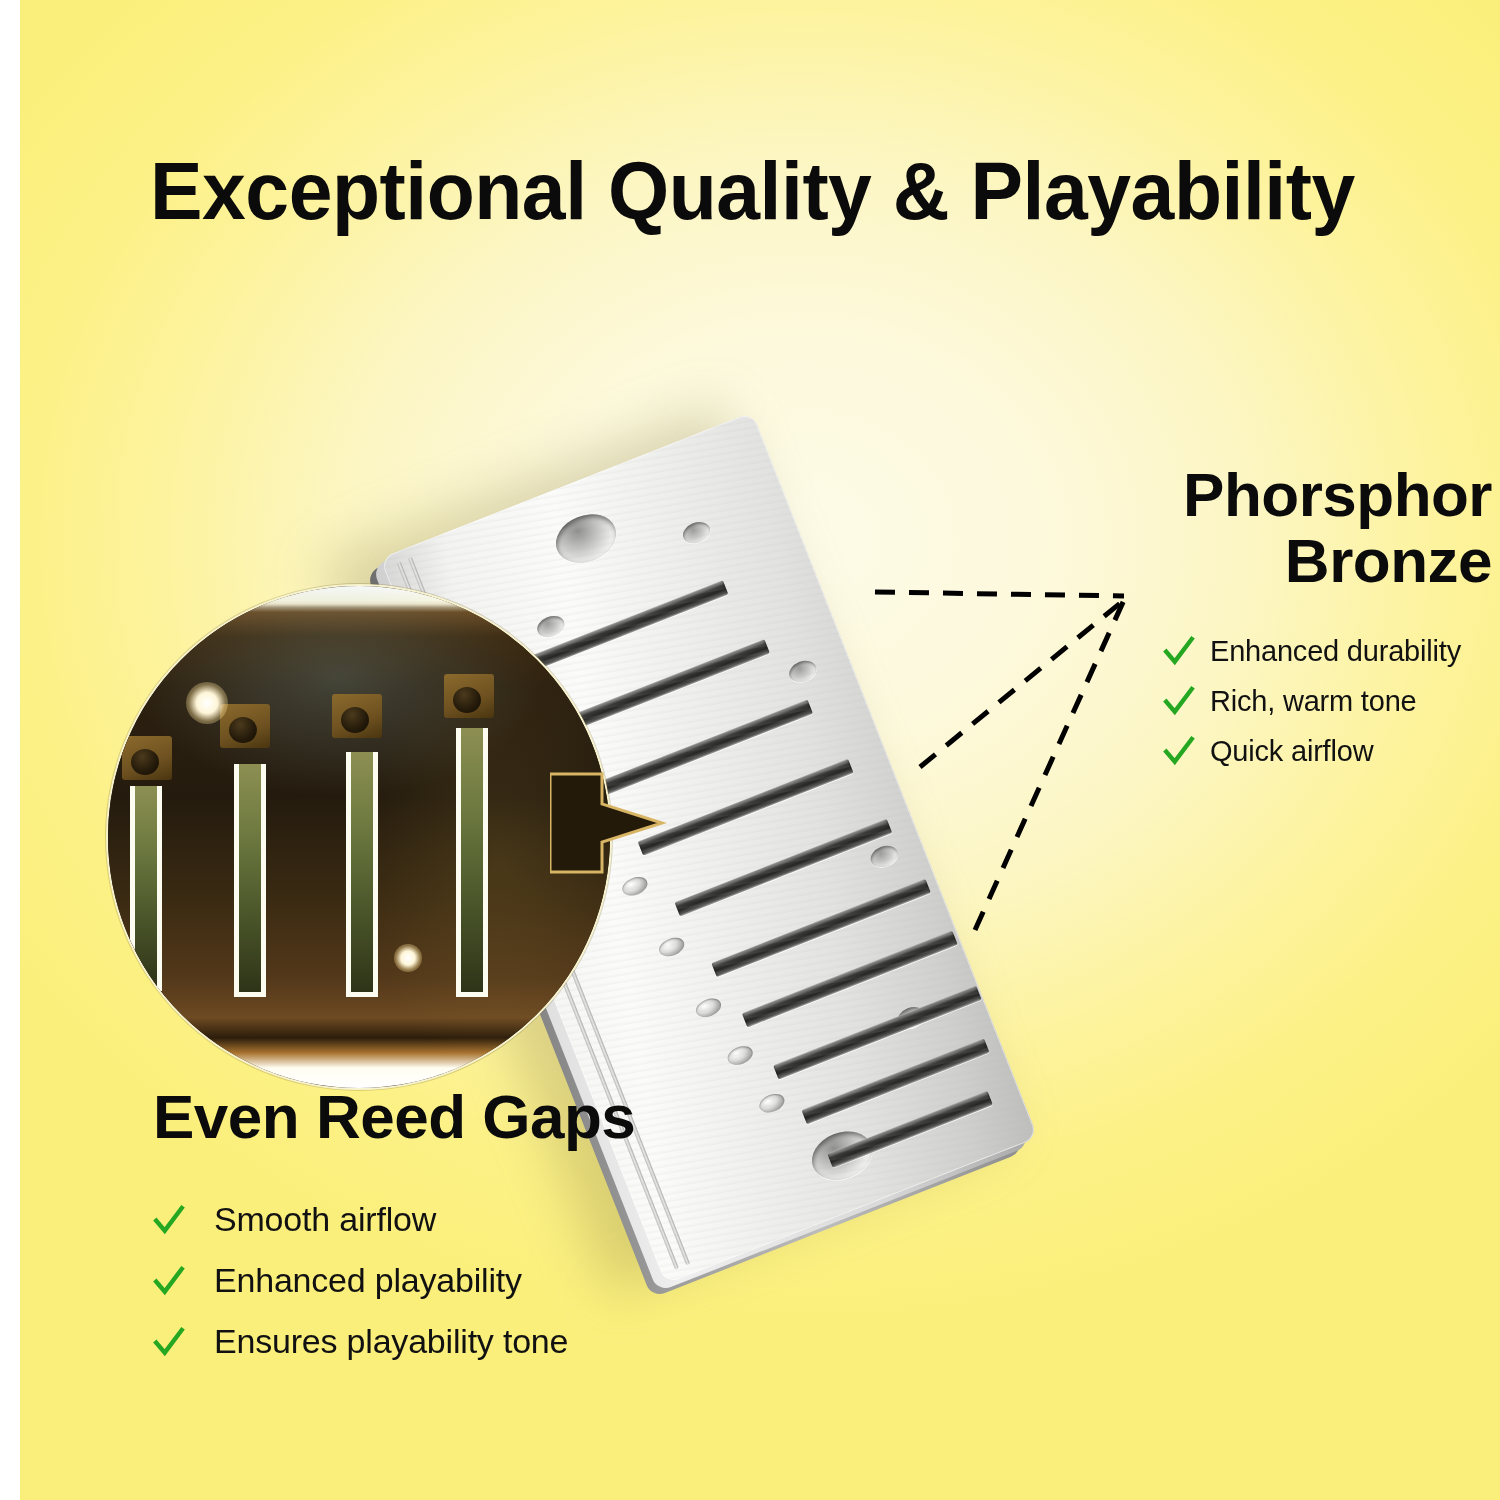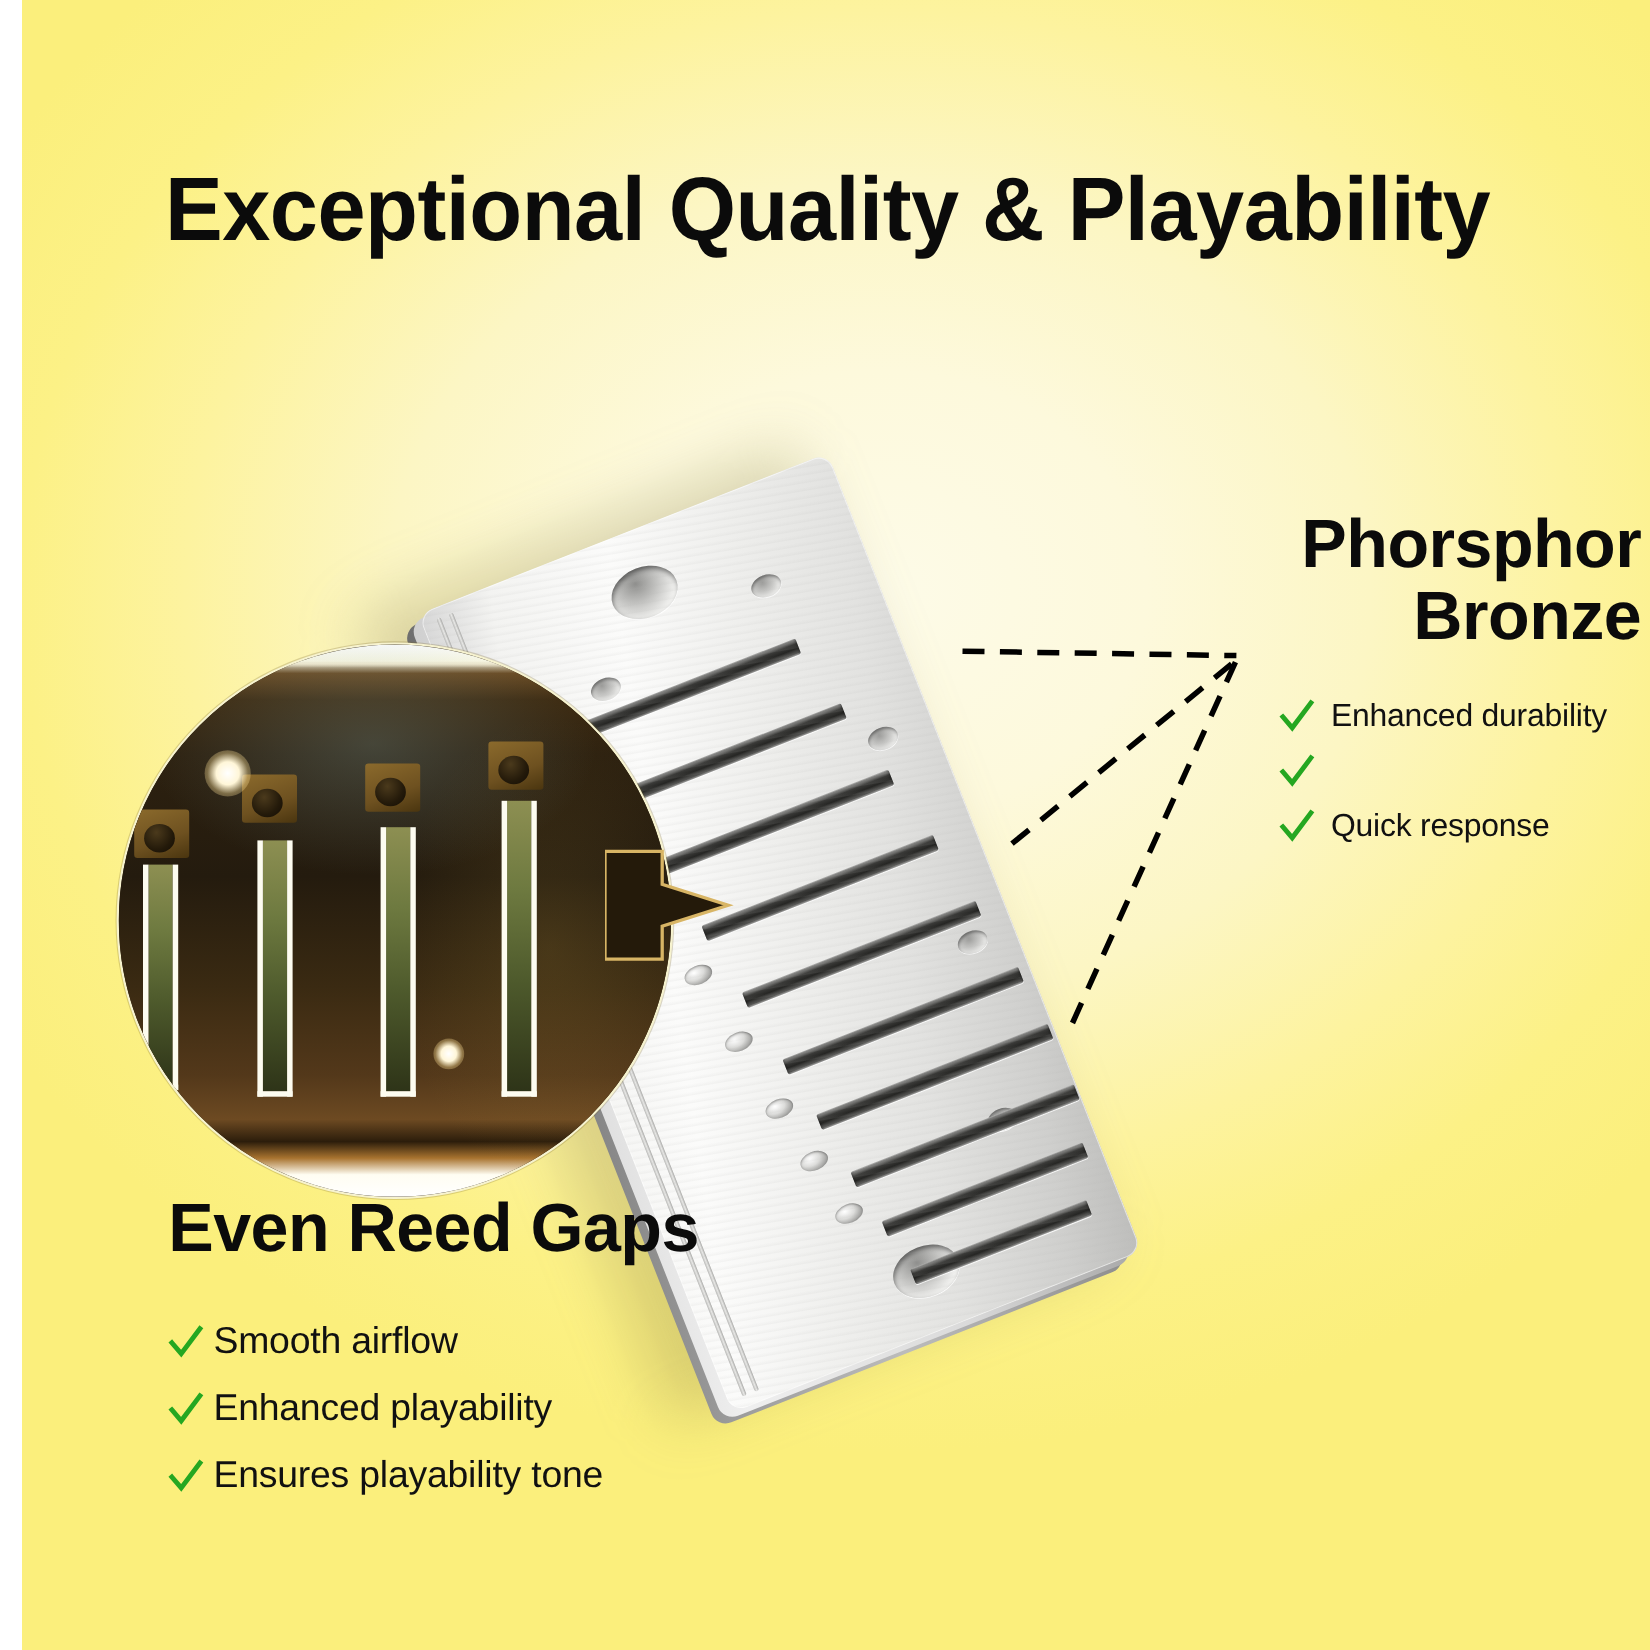--- a/index.html
+++ b/index.html
@@ -69,21 +69,21 @@
     align-items: center;
     gap: 14px;
     margin-bottom: 16px;
   }
   .bullet-text {
     font-size: 29px;
     color: #111111;
     white-space: nowrap;
     letter-spacing: -0.2px;
   }
-  #bullets-gaps .bullet { gap: 8px; margin-bottom: 22px; text-align: center; }
+  #bullets-gaps .bullet { gap: 28px; margin-bottom: 22px; text-align: center; }
   #bullets-gaps .bullet-text { font-size: 34px; }
 
   .check {
     width: 34px;
     height: 34px;
     flex: 0 0 34px;
     display: block;
   }
   .check path {
     fill: none;
@@ -376,26 +376,27 @@
     <div class="bullet">
       <svg class="check" viewBox="0 0 24 24">
         <path d="M 3,12.5 L 9,19.5 L 21,3.5"></path>
       </svg>
       <span class="bullet-text">Enhanced durability</span>
     </div>
     <div class="bullet">
       <svg class="check" viewBox="0 0 24 24">
         <path d="M 3,12.5 L 9,19.5 L 21,3.5"></path>
       </svg>
-    </div>
-    <div class="bullet">
-      <svg class="check" viewBox="0 0 24 24">
-        <path d="M 3,12.5 L 9,19.5 L 21,3.5"></path>
-      </svg>
-      <span class="bullet-text">Quick response</span>
+      <span class="bullet-text">Rich, warm tone</span>
+    </div>
+    <div class="bullet">
+      <svg class="check" viewBox="0 0 24 24">
+        <path d="M 3,12.5 L 9,19.5 L 21,3.5"></path>
+      </svg>
+      <span class="bullet-text">Quick airflow</span>
     </div>
   </div>
 
   <div class="section-head" id="head-gaps">Even Reed Gaps</div>
 
   <div class="bullets" id="bullets-gaps">
     <div class="bullet">
       <svg class="check" viewBox="0 0 24 24">
         <path d="M 3,12.5 L 9,19.5 L 21,3.5"></path>
       </svg>

